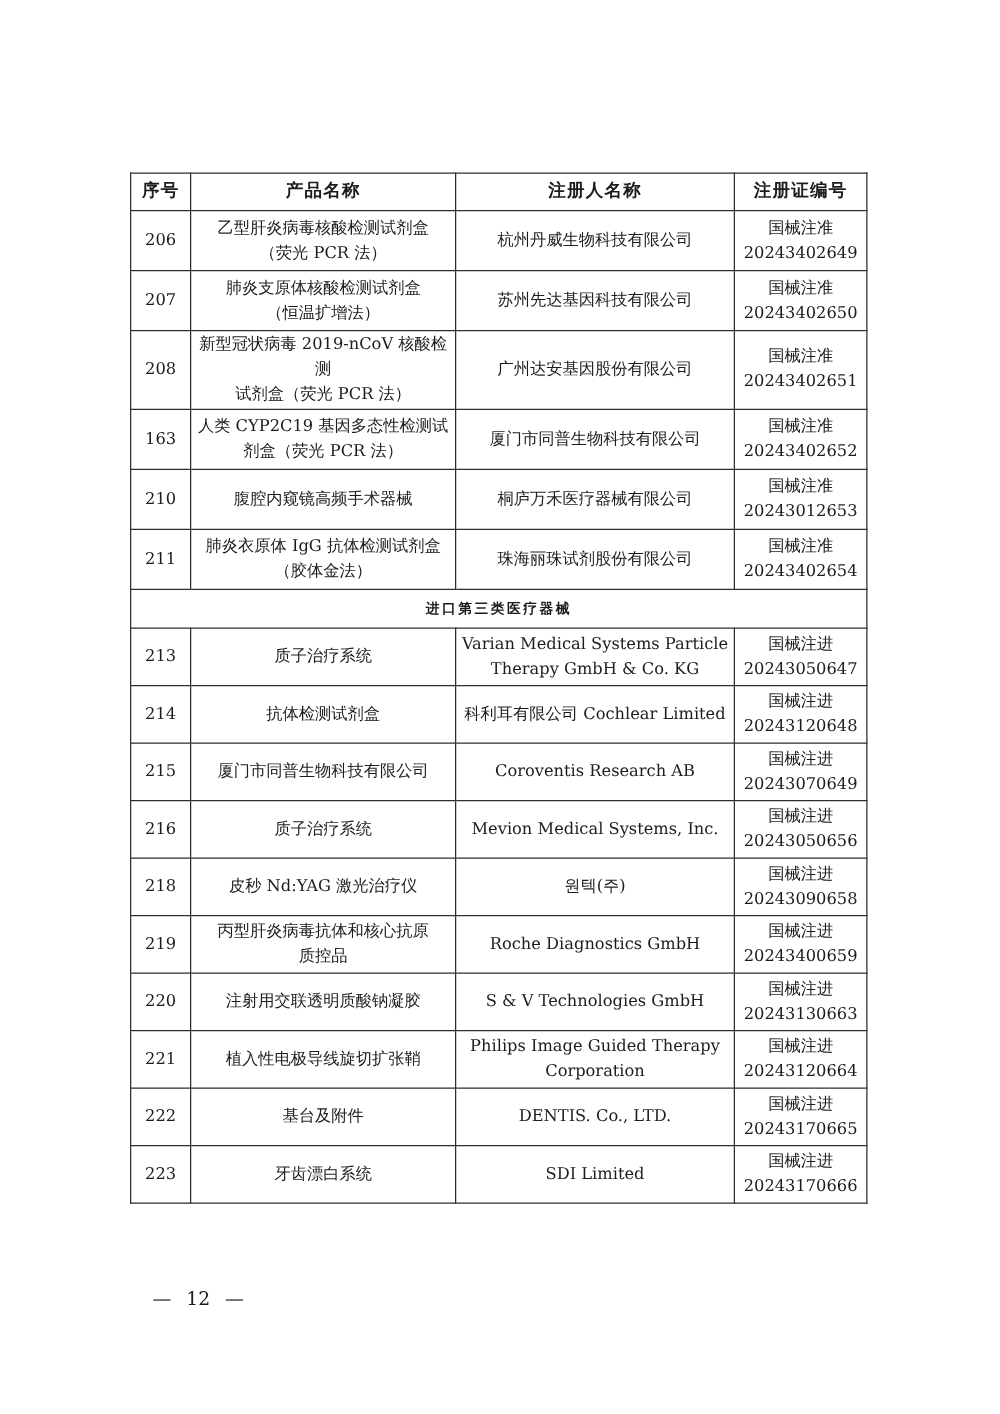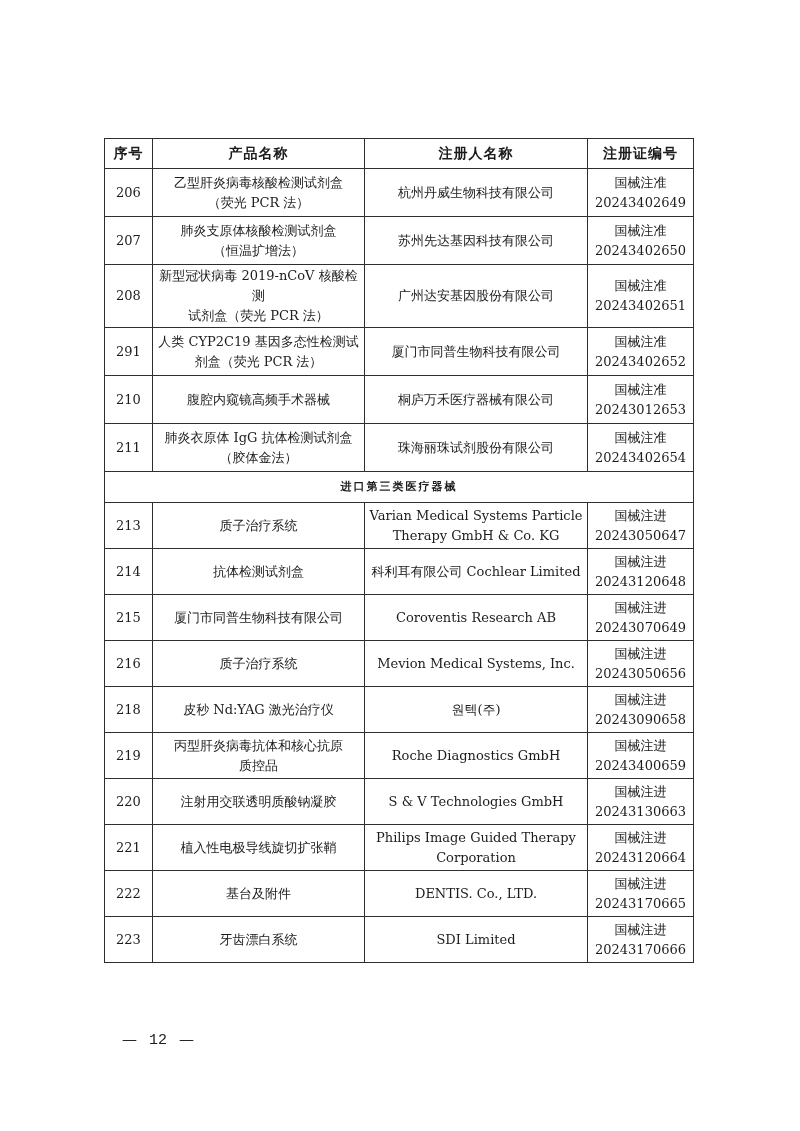--- a/index.html
+++ b/index.html
@@ -60,21 +60,21 @@
     white-space: nowrap;
   }
 
   .footer {
     position: absolute;
     left: 122px;
     top: 1030px;
     font-size: 15px;
     color: #1c1c1c;
   }
-  .footer .num { margin: 12px 12px; font-family: Liberation Mono, monospace; }
+  .footer .num { margin: 12px 12px; }
 </style>
 </head>
 <body>
 
 <div class="page">
 
   <table class="reg-table">
     <colgroup>
       <col class="c-no">
       <col class="c-prod">
@@ -108,21 +108,21 @@
         </tr>
         <tr class="data-row sec0">
           <td>208</td>
           <td>新型冠状病毒 2019-nCoV 核酸检测
 试剂盒（荧光 PCR 法）</td>
           <td>广州达安基因股份有限公司</td>
           <td>国械注准
 20243402651</td>
         </tr>
         <tr class="data-row sec0">
-          <td>291</td>
+          <td>163</td>
           <td>人类 CYP2C19 基因多态性检测试
 剂盒（荧光 PCR 法）</td>
           <td>厦门市同普生物科技有限公司</td>
           <td>国械注准
 20243402652</td>
         </tr>
         <tr class="data-row sec0">
           <td>210</td>
           <td>腹腔内窥镜高频手术器械</td>
           <td>桐庐万禾医疗器械有限公司</td>

